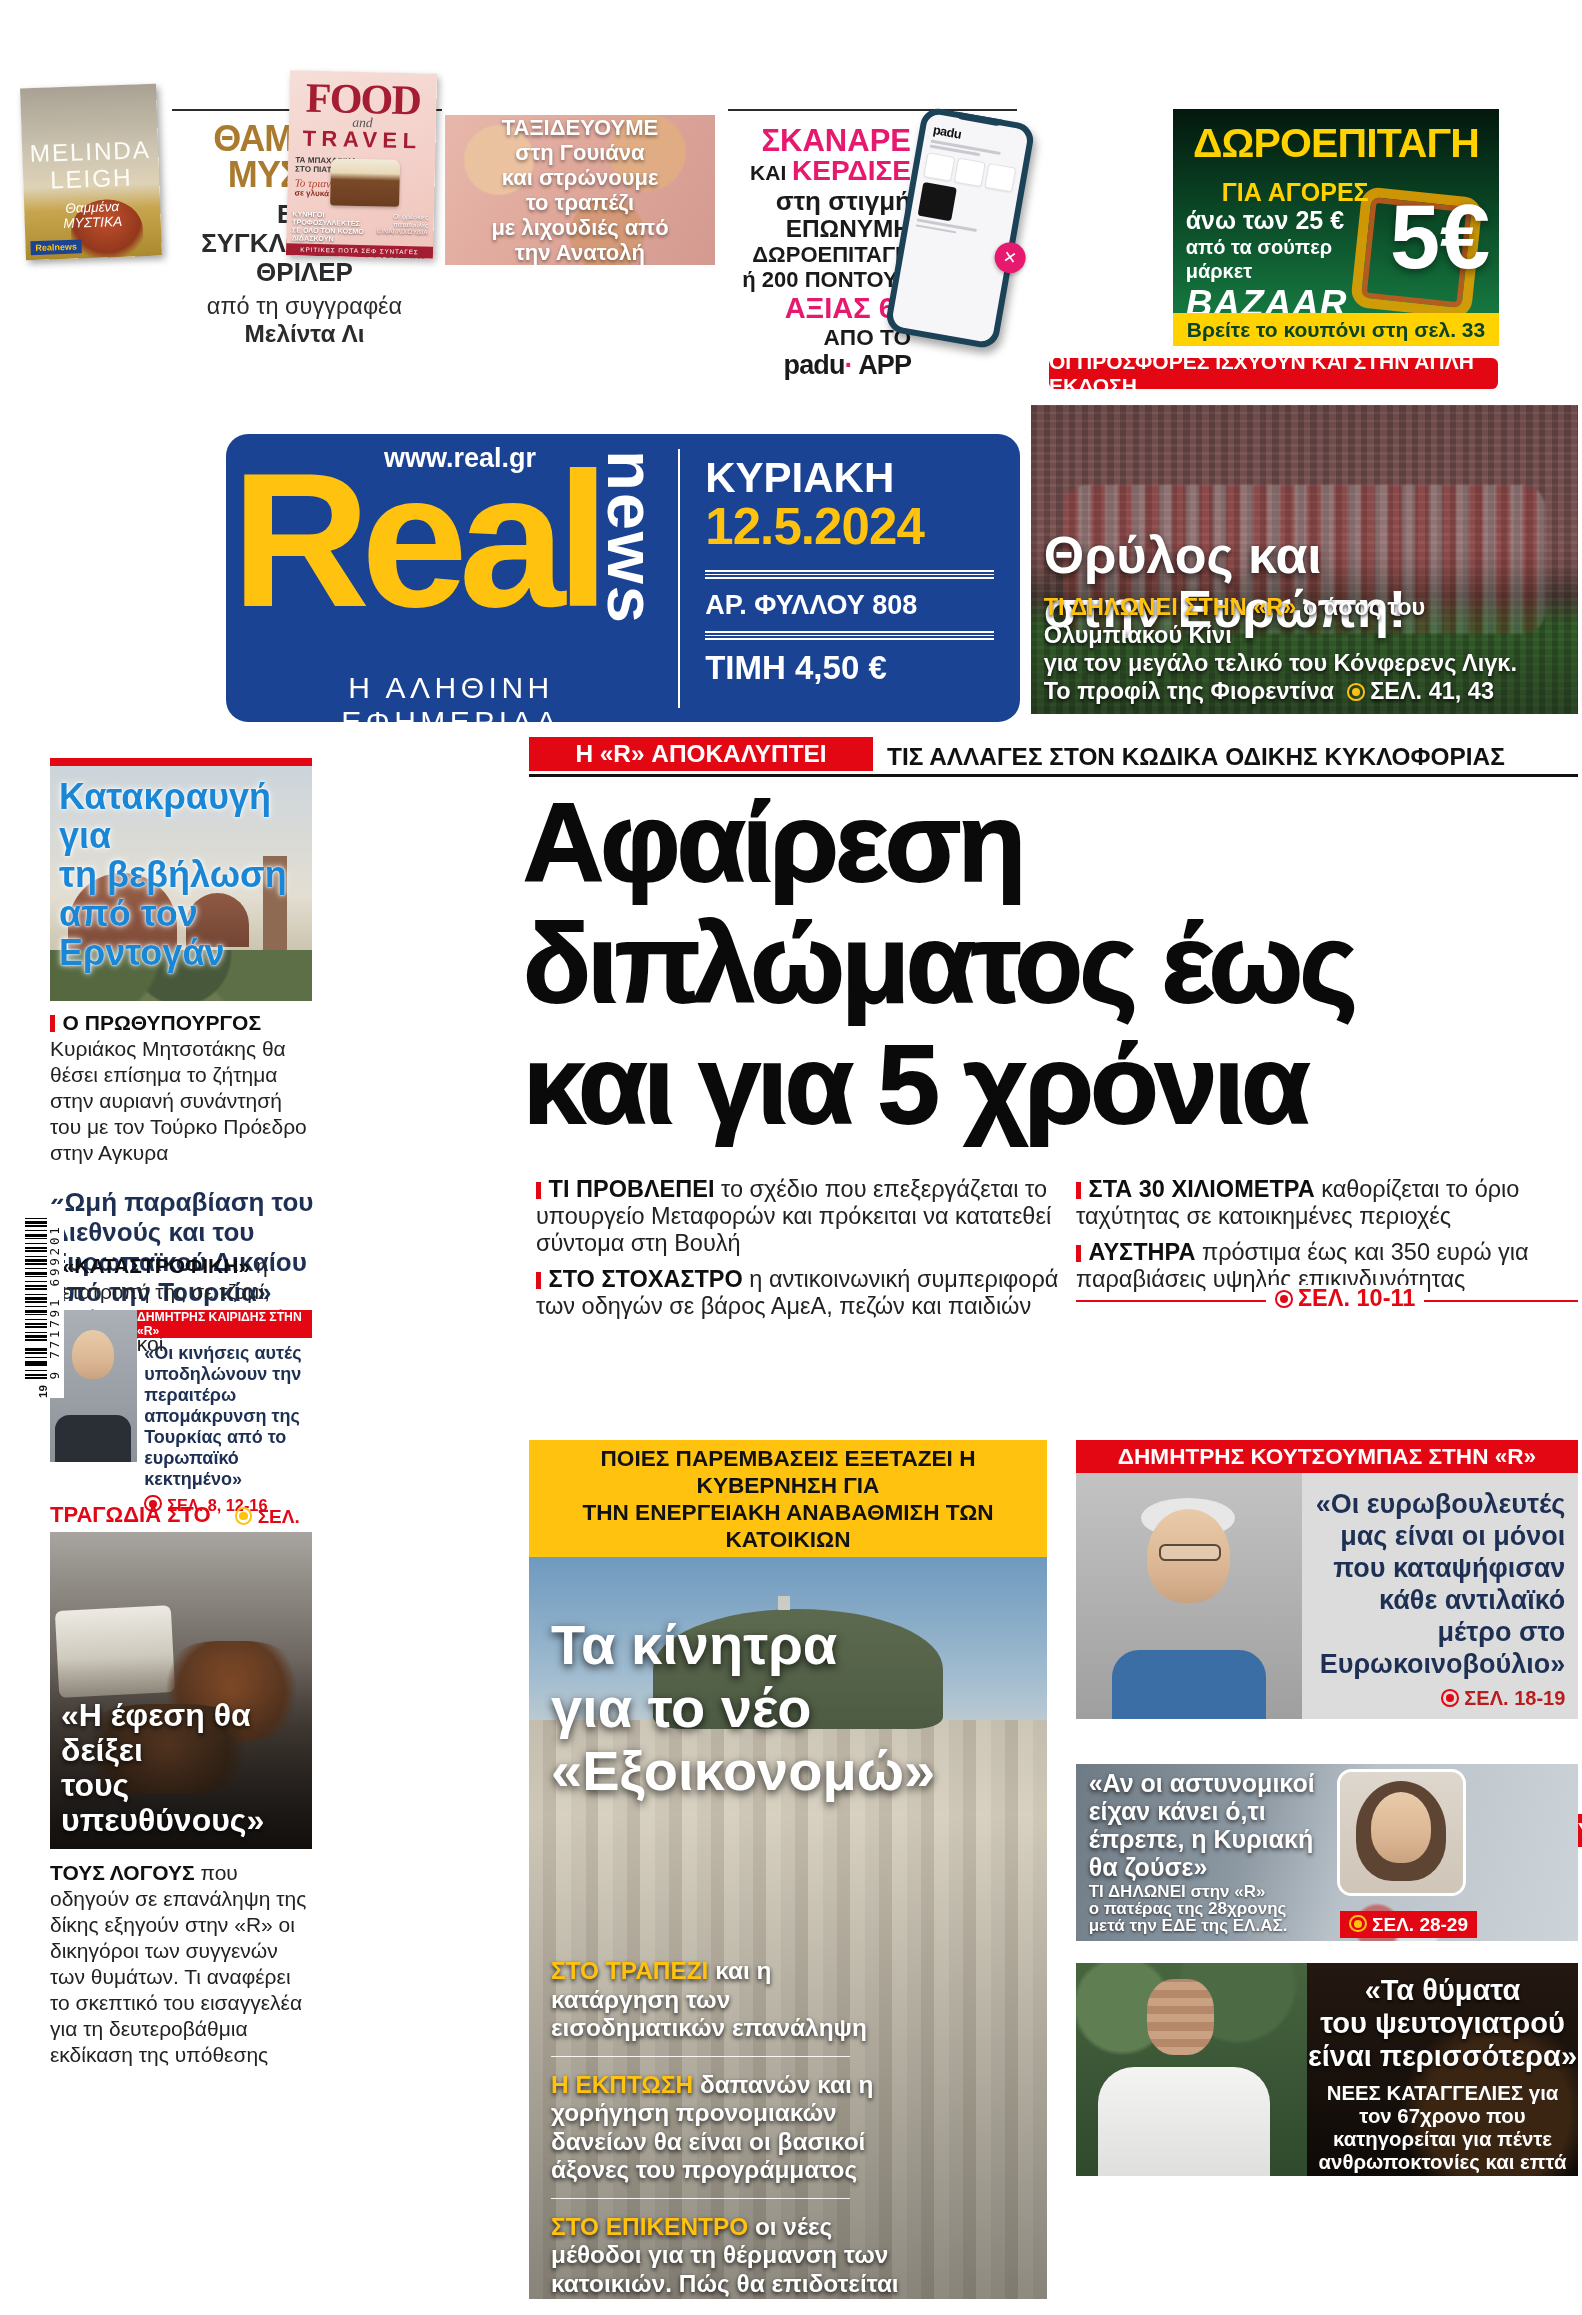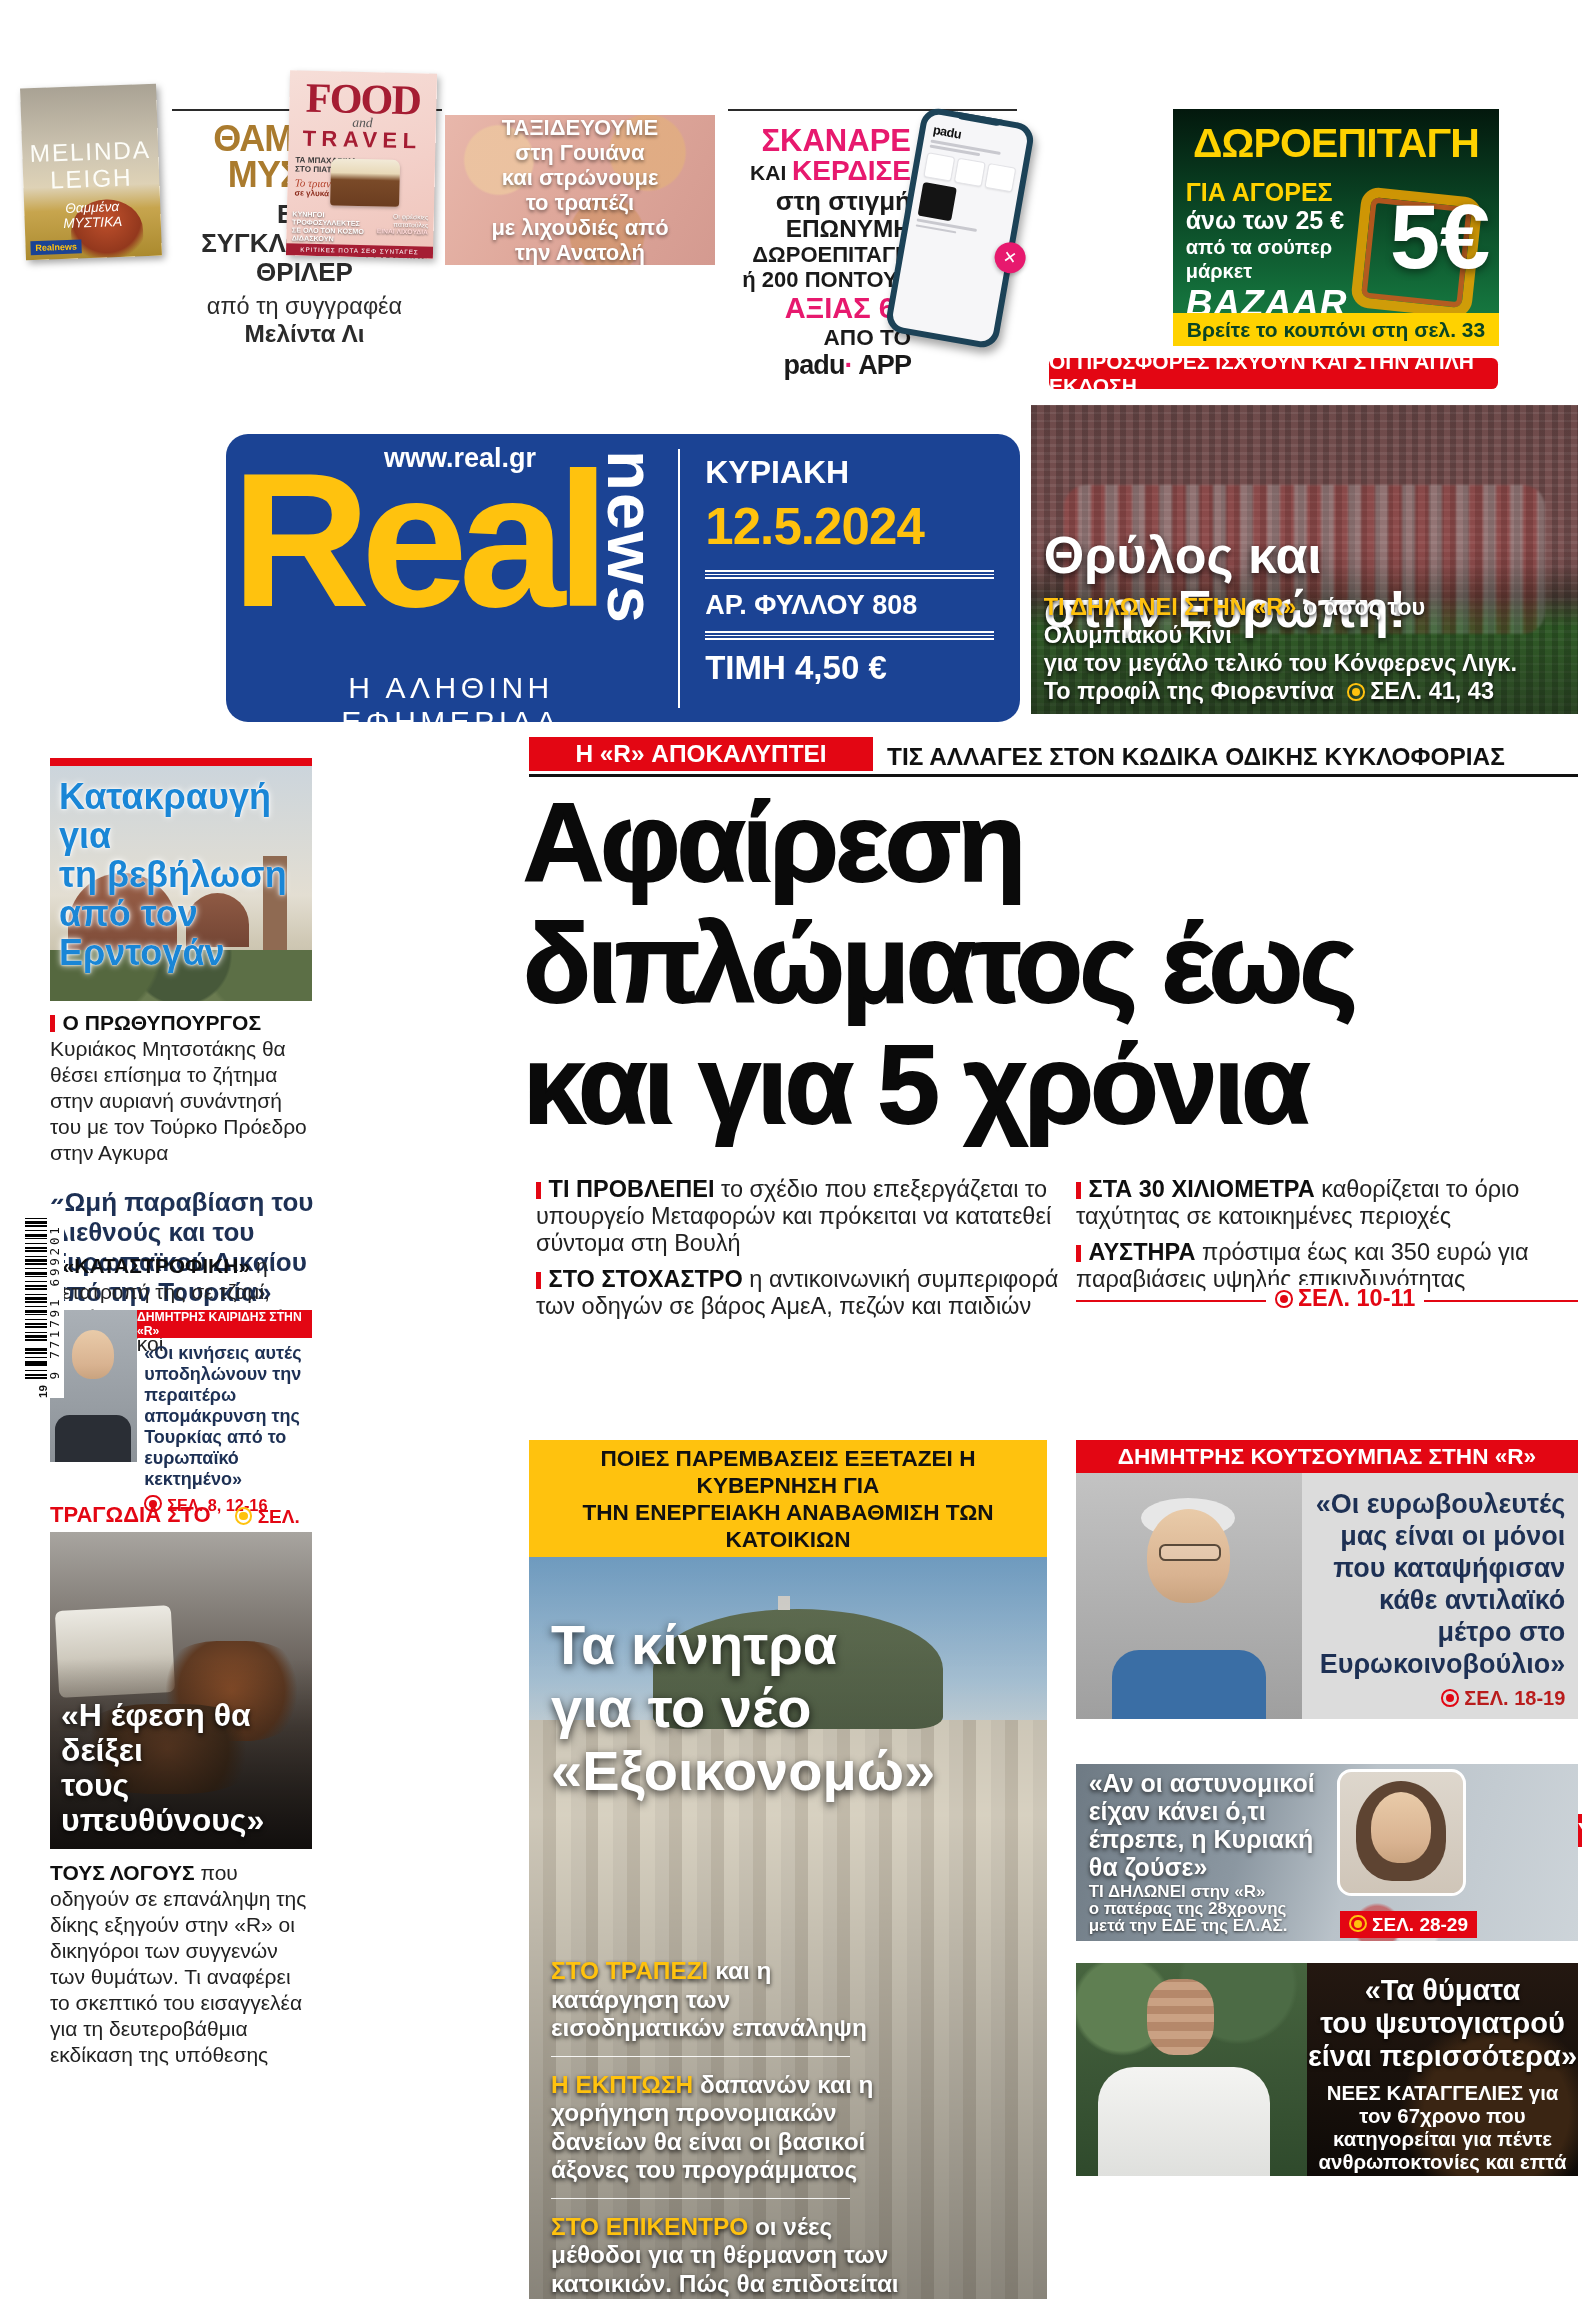--- a/index.html
+++ b/index.html
@@ -85,21 +85,21 @@
   .ph-cards{display:flex;gap:2.7px;margin:4.5px 5.4px;}
   .ph-card{flex:1;height:23.5px;background:#fff;border:0.9px solid #e2e2e6;border-radius:3.6px;box-shadow:0 0.9px 1.8px rgba(0,0,0,.08);}
   .ph-dark{width:34px;height:34px;background:#141414;margin:5.4px 0 0 7.2px;border-radius:3.6px;}
   .ph-badge{position:absolute;right:-12.7px;top:52%;width:31px;height:31px;border-radius:50%;background:#e7196e;
     color:#fff;font-weight:bold;font-size:16.3px;display:flex;align-items:center;justify-content:center;box-shadow:0 1.8px 4.5px rgba(0,0,0,.3);}
 
   .gift{left:1173px;top:109px;width:326px;height:237px;
     background:linear-gradient(180deg,#03180d 0%,#0a4424 40%,#14713c 80%,#1b8246 100%);overflow:hidden;}
   .gf-title{position:absolute;top:11px;width:100%;text-align:center;color:#ffd200;font-weight:bold;font-size:41px;letter-spacing:-0.9px;}
   .gf-left{position:absolute;left:12.7px;top:69px;width:190px;}
-  .gf-l1{color:#ffd200;font-weight:bold;font-size:25px;line-height:28px;}
+  .gf-l1{color:#ffd200;font-weight:bold;font-size:25px;line-height:28px;margin-left:36px;}
   .gf-l2{color:#fff;font-weight:bold;font-size:25px;line-height:29px;}
   .gf-l3{color:#fff;font-weight:bold;font-size:20px;line-height:24.4px;}
   .gf-brand{color:#fff;font-weight:bold;font-style:italic;font-size:37px;line-height:40px;letter-spacing:0.9px;}
   .gf-bsub{color:#e8f3e8;font-size:15.4px;line-height:17px;}
   .gf-frame{position:absolute;right:22px;top:83px;width:101px;height:101px;border:10px solid #f0a400;border-radius:18px;
     transform:rotate(6deg);box-shadow:inset 0 0 0 5.4px #cf5a1c;opacity:.85;}
   .gf-amt{position:absolute;right:9px;top:78px;color:#fff;font-weight:bold;font-size:90px;line-height:100px;
     text-shadow:0 2.7px 9px rgba(0,0,0,.45);}
   .gf-coupon{position:absolute;left:0;bottom:0;width:100%;height:33px;background:#ffd200;color:#0a4424;
     font-weight:bold;font-size:21px;display:flex;align-items:center;justify-content:center;}
@@ -107,21 +107,21 @@
     font-weight:bold;font-size:21px;display:flex;align-items:center;justify-content:center;}
 
   
   .mblue{left:226px;top:434px;width:794px;height:288px;background:#1b4394;border-radius:22px;overflow:hidden;}
   .mb-url{position:absolute;left:158px;top:9px;color:#fff;font-weight:bold;font-size:27px;}
   .mb-logo{position:absolute;left:5.4px;top:14.5px;color:#ffc20e;font-weight:bold;font-size:192px;line-height:181px;letter-spacing:-9px;}
   .mb-news{position:absolute;left:378px;top:16.3px;color:#fff;font-weight:bold;font-size:67px;letter-spacing:1.8px;
     writing-mode:vertical-rl;line-height:54px;}
   .mb-div{position:absolute;left:452px;top:14.5px;width:1.8px;height:259px;background:#fff;}
   .mb-right{position:absolute;left:472px;top:0;width:322px;height:100%;}
-  .mb-day{position:absolute;left:7.2px;top:20px;color:#fff;font-weight:bold;font-size:32px;}
+  .mb-day{position:absolute;left:7.2px;top:20px;color:#fff;font-weight:bold;font-size:42px;}
   .mb-date{position:absolute;left:7.2px;top:63px;color:#ffc20e;font-weight:bold;font-size:51px;letter-spacing:-0.9px;}
   .mb-rule{position:absolute;left:7.2px;width:289px;height:9px;
     background:repeating-linear-gradient(180deg,#fff 0 1.8px,transparent 1.8px 3.6px);}
   .mb-issue{position:absolute;left:7.2px;top:156px;color:#fff;font-weight:bold;font-size:27px;}
   .mb-price{position:absolute;left:7.2px;top:215px;color:#fff;font-weight:bold;font-size:33px;}
   .mb-tag{position:absolute;left:9px;top:237px;width:432px;text-align:center;color:#fff;font-size:30px;letter-spacing:4.5px;}
 
   .football{left:1031px;top:405px;width:547px;height:309px;overflow:hidden;
     background:
       repeating-linear-gradient(90deg,rgba(0,0,0,.18) 0 6.3px,transparent 6.3px 12.7px),

